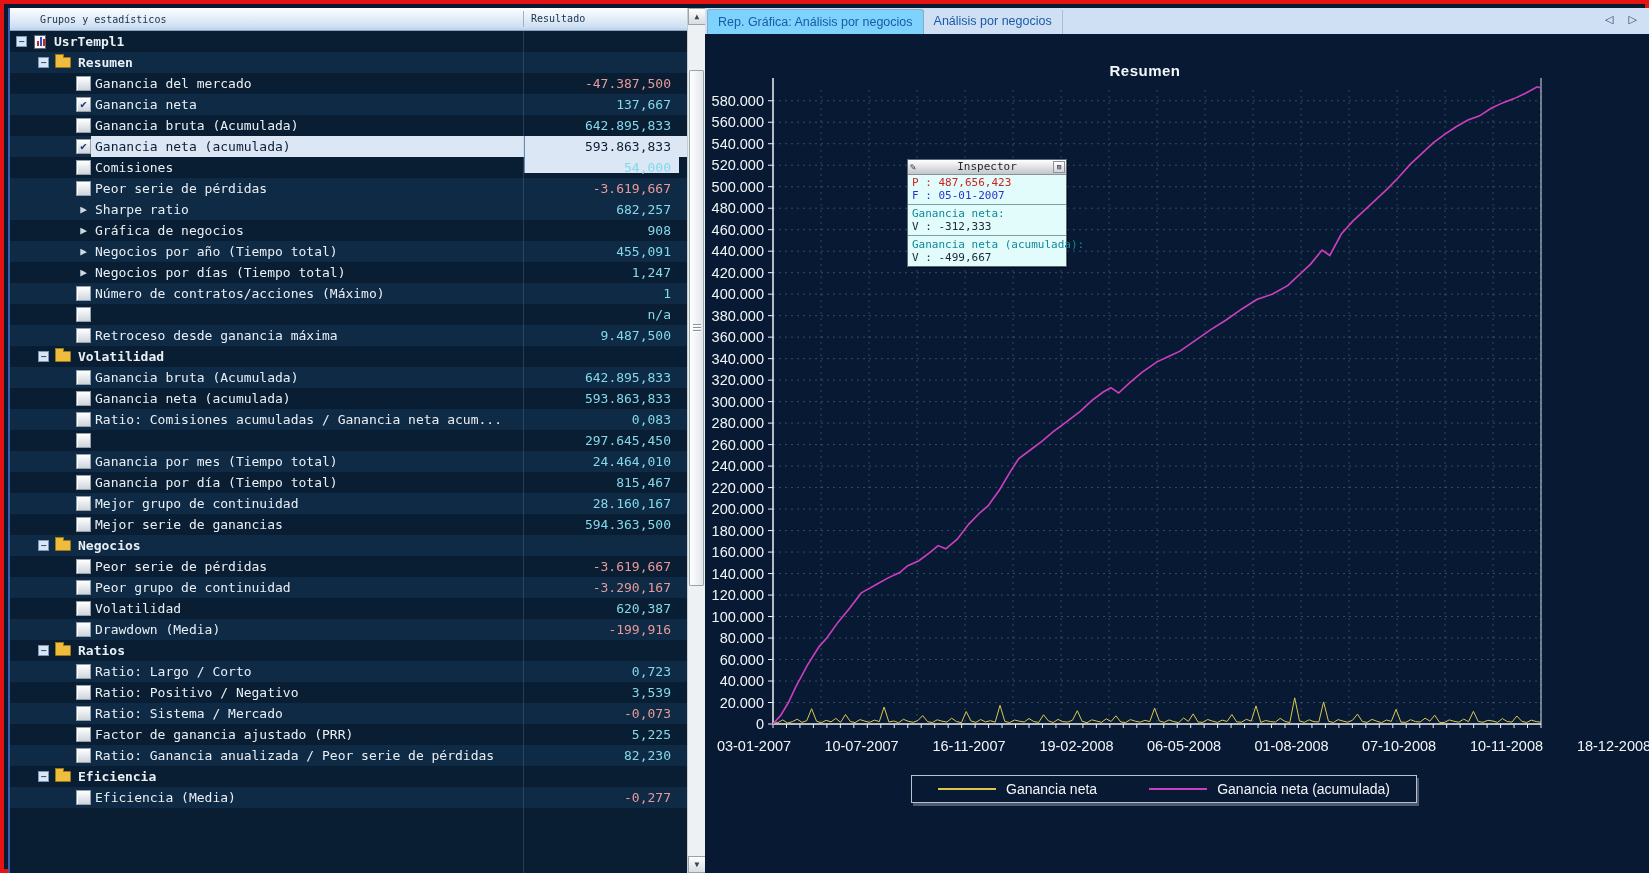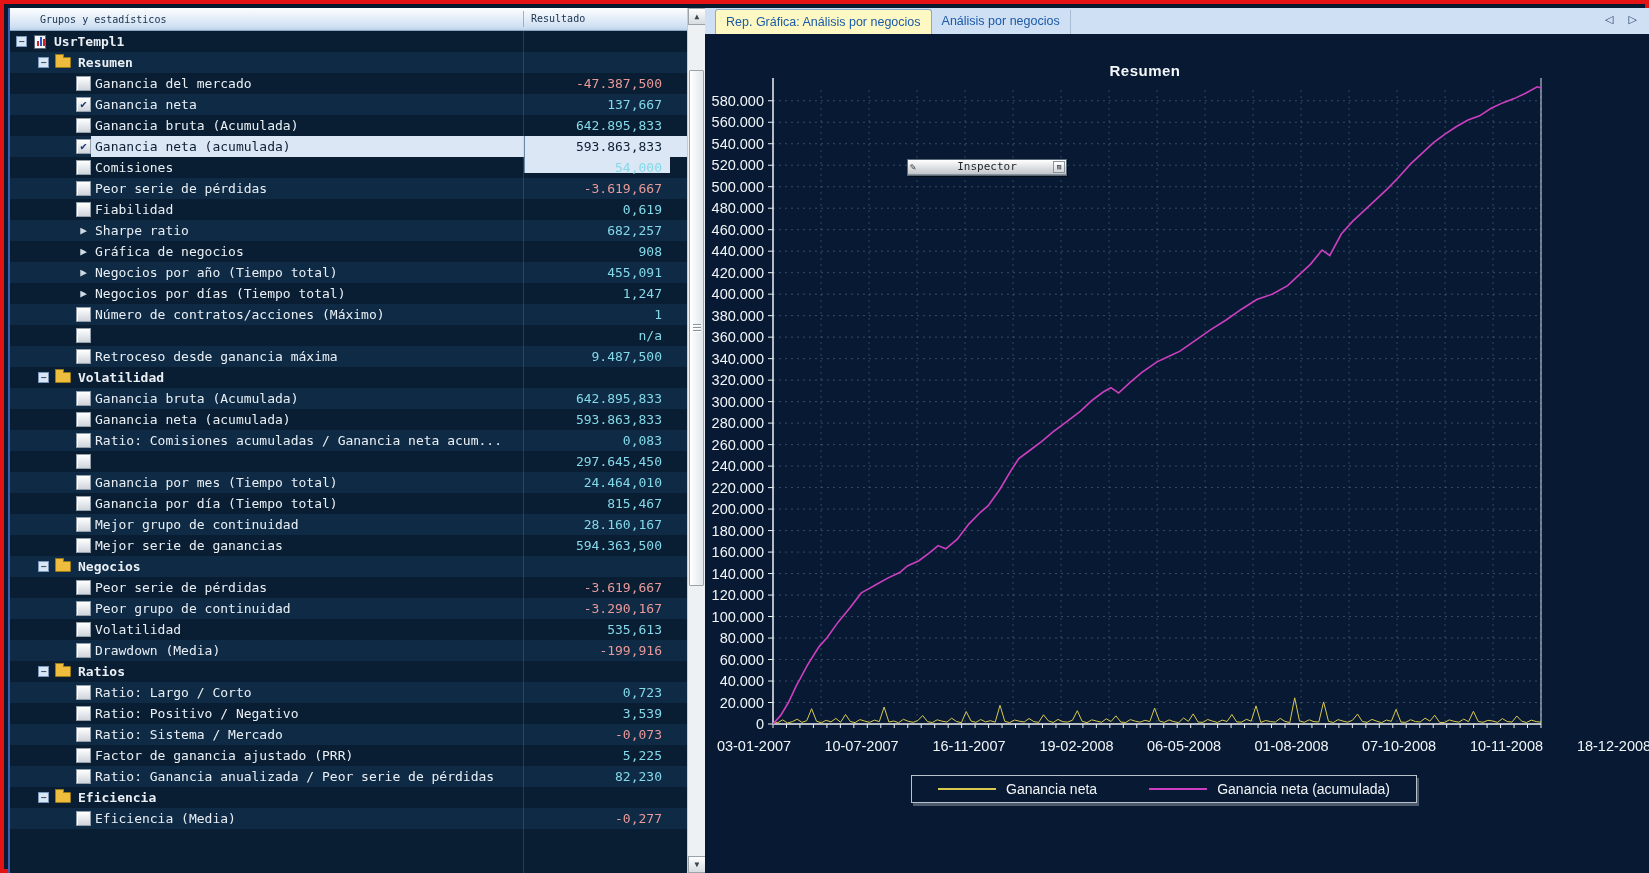--- a/index.html
+++ b/index.html
@@ -18,21 +18,21 @@
   .tree-header .col2 { position:absolute; left:513px; padding-left:7px;
                        border-left:1px solid #9ab2cc; height:16px; line-height:16px; }
   .tree-rows { position:relative; }
   .col-divider { position:absolute; left:513px; top:23px; bottom:0; width:1px;
                  background:rgba(140,170,205,.22); pointer-events:none; }
   .trow { height:21px; display:flex; align-items:center; position:relative;
           font-size:13px; color:#e9eff5; white-space:nowrap; }
   .trow.alt { background:#0e2a44; }
   .trow .ctrl-zone { flex:0 0 auto; display:flex; align-items:center; }
   .trow .lbl-cell { flex:1 1 auto; height:21px; line-height:21px; padding-left:4px; overflow:hidden; }
-  .trow .val-cell { position:absolute; left:514px; right:17px; top:0; height:37px; line-height:21px;
+  .trow .val-cell { position:absolute; left:514px; right:8px; top:0; height:37px; line-height:21px;
                     text-align:right; padding-right:8px; }
   .trow.bold .lbl-cell { font-weight:bold; }
   .val-pos { color:#84d9ea; }
   .val-neg { color:#e89a9a; }
   .trow.sel .lbl-cell, .trow.sel .val-cell { background:#dbe7f4; color:#0c1e34; }
   .trow.sel .val-cell { border-left:1px solid #6a88a8; }
   .expand-box { width:11px; height:11px; background:#d9e7f5; border:1px solid #7a96ba;
                 color:#12253e; font-size:10px; line-height:9px; text-align:center; margin-right:5px; }
   .chk { width:15px; height:15px; background:linear-gradient(#ffffff,#cfd5dc);
          border:1px solid #939eab; box-shadow:inset 1px 1px 0 #fff;
@@ -64,22 +64,22 @@
   .sb-grip i { display:block; height:1px; background:#8a929a; margin-bottom:2px;
                box-shadow:0 1px 0 #fff; }
 
   
   .right-panel { position:absolute; left:701px; top:4px; width:944px; height:865px;
                  display:flex; flex-direction:column; }
   .tabbar { position:relative; height:26px; background:#cfe0f4; flex:0 0 auto;
             display:flex; align-items:flex-end; font-family:"Liberation Sans",sans-serif; }
   .tab { font-size:12.5px; color:#1a5aa8; padding:0 10px; height:24px; line-height:23px;
          white-space:nowrap; }
-  .tab.active { background:#fef9c3; border:1px solid #8aa8c8; border-bottom:none;
-                border-radius:3px 3px 0 0; height:25px; line-height:24px; margin-left:10px; }
+  .tab.active { background:#7dd3fc; border:1px solid #8aa8c8; border-bottom:none;
+                border-radius:3px 3px 0 0; height:25px; line-height:24px; margin-left:2px; }
   .tab.inactive { border-right:1px solid #a8bcd4; }
   .tab-arrows { position:absolute; right:6px; top:5px; font-size:11px; color:#16325a;
                 letter-spacing:6px; }
   .chart-area { position:relative; flex:1 1 auto; background:#081a33; overflow:hidden; }
   .chart-title { position:absolute; left:0; top:28px; width:880px; text-align:center;
                  color:#f4f7fa; font-family:"Liberation Sans",sans-serif; font-size:15px;
                  font-weight:bold; letter-spacing:.5px; }
   #chart-svg { position:absolute; left:0; top:0; }
 
   
@@ -175,27 +175,20 @@
           <span class="lbl-cell">Comisiones</span>
           <span class="val-cell val-pos">54,000</span>
         </div>
         <div class="trow alt">
           <span class="ctrl-zone" style="padding-left: 66px;">
             <span class="chk"></span>
           </span>
           <span class="lbl-cell">Peor serie de pérdidas</span>
           <span class="val-cell val-neg">-3.619,667</span>
         </div>
-        <div class="trow">
-          <span class="ctrl-zone" style="padding-left: 66px;">
-            <span class="chk"></span>
-          </span>
-          <span class="lbl-cell">Fiabilidad</span>
-          <span class="val-cell val-pos">0,619</span>
-        </div>
         <div class="trow alt">
           <span class="ctrl-zone" style="padding-left: 66px;">
             <span class="stat-arrow">▶</span>
           </span>
           <span class="lbl-cell">Sharpe ratio</span>
           <span class="val-cell val-pos">682,257</span>
         </div>
         <div class="trow">
           <span class="ctrl-zone" style="padding-left: 66px;">
             <span class="stat-arrow">▶</span>
@@ -320,21 +313,21 @@
             <span class="chk"></span>
           </span>
           <span class="lbl-cell">Peor grupo de continuidad</span>
           <span class="val-cell val-neg">-3.290,167</span>
         </div>
         <div class="trow">
           <span class="ctrl-zone" style="padding-left: 66px;">
             <span class="chk"></span>
           </span>
           <span class="lbl-cell">Volatilidad</span>
-          <span class="val-cell val-pos">535,613</span>
+          <span class="val-cell val-pos">620,387</span>
         </div>
         <div class="trow alt">
           <span class="ctrl-zone" style="padding-left: 66px;">
             <span class="chk"></span>
           </span>
           <span class="lbl-cell">Drawdown (Media)</span>
           <span class="val-cell val-neg">-199,916</span>
         </div>
         <div class="trow bold">
           <span class="ctrl-zone" style="padding-left: 28px;">
@@ -598,20 +591,28 @@
           <polyline points="68.0,687.4 72.8,688.7 77.7,685.9 82.5,689.0 87.3,687.7 92.2,685.2 97.0,688.4 101.8,686.6 106.6,674.7 111.5,687.2 116.3,688.8 121.1,686.3 126.0,687.9 130.8,684.4 135.6,688.3 140.5,680.5 145.3,687.5 150.1,688.6 154.9,685.6 159.8,687.1 164.6,688.4 169.4,686.1 174.3,687.6 179.1,673.0 183.9,688.0 188.8,687.0 193.6,688.7 198.4,685.3 203.2,687.3 208.1,688.3 212.9,686.5 217.7,681.6 222.6,687.7 227.4,688.5 232.2,685.8 237.1,687.2 241.9,688.1 246.7,684.2 251.5,687.5 256.4,688.7 261.2,677.5 266.0,687.0 270.9,688.4 275.7,685.5 280.5,687.9 285.4,686.7 290.2,688.2 295.0,671.3 299.8,687.4 304.7,688.6 309.5,686.0 314.3,687.2 319.2,688.0 324.0,684.5 328.8,687.6 333.7,688.4 338.5,680.8 343.3,686.8 348.2,688.5 353.0,685.4 357.8,687.7 362.6,688.1 367.5,686.2 372.3,676.7 377.1,687.3 382.0,688.7 386.8,685.8 391.6,687.1 396.5,688.3 401.3,684.8 406.1,687.5 410.9,681.8 415.8,688.0 420.6,688.5 425.4,685.6 430.3,687.2 435.1,688.2 439.9,686.3 444.8,687.6 449.6,674.1 454.4,687.0 459.2,688.4 464.1,685.9 468.9,687.7 473.7,688.6 478.6,684.0 483.4,687.4 488.2,679.9 493.1,688.1 497.9,688.3 502.7,685.5 507.5,687.1 512.4,688.5 517.2,686.1 522.0,687.5 526.9,680.5 531.7,687.9 536.5,688.2 541.4,685.3 546.2,687.2 551.0,671.9 555.8,688.4 560.7,686.5 565.5,687.6 570.3,688.1 575.2,684.4 580.0,687.4 584.8,688.6 589.7,663.8 594.5,687.0 599.3,688.3 604.2,685.8 609.0,687.7 613.8,688.0 618.6,667.9 623.5,687.3 628.3,688.5 633.1,685.6 638.0,687.1 642.8,688.2 647.6,686.2 652.5,680.1 657.3,687.5 662.1,688.4 666.9,685.4 671.8,687.2 676.6,688.7 681.4,686.0 686.3,687.4 691.1,675.4 695.9,688.1 700.8,688.3 705.6,685.7 710.4,687.6 715.2,688.0 720.1,684.2 724.9,687.1 729.7,681.2 734.6,688.4 739.4,688.6 744.2,685.9 749.1,687.3 753.9,688.2 758.7,685.1 763.5,687.7 768.4,677.3 773.2,687.4 778.0,688.3 782.9,686.3 787.7,687.0 792.5,688.4 797.4,684.6 802.2,687.5 807.0,688.1 811.8,682.0 816.7,687.2 821.5,688.5 826.3,686.1 831.2,687.6 836.0,688.2" fill="none" stroke="#d9c84e" stroke-width="1"></polyline>
           <polyline points="68.0,690.0 75.7,681.4 83.4,668.5 91.0,652.4 102.6,630.9 114.1,612.6 121.8,604.0 133.3,587.9 144.8,573.9 156.3,558.9 164.0,554.6 171.7,550.3 183.2,543.9 194.7,538.5 202.4,532.0 213.9,526.7 225.4,518.1 233.1,511.6 240.8,514.8 252.3,505.2 263.8,490.1 275.4,478.3 283.0,471.9 294.6,455.7 306.1,436.4 313.8,424.6 325.3,416.0 336.8,407.4 348.3,397.7 359.8,389.1 375.2,377.3 386.7,366.6 398.2,358.0 405.9,353.7 413.6,359.0 425.1,348.3 436.6,338.6 452.0,327.9 463.5,322.5 475.0,317.1 490.4,306.4 505.8,295.6 521.1,286.0 536.5,275.2 551.8,265.5 567.2,260.2 582.6,251.6 594.1,240.8 605.6,230.1 617.1,216.1 624.8,221.5 636.3,200.0 647.8,187.1 659.4,176.4 670.9,165.6 682.4,154.9 693.9,143.0 705.4,130.1 717.0,119.4 728.5,108.7 740.0,100.1 751.5,92.5 763.0,86.1 774.6,81.8 786.1,74.3 797.6,68.9 809.1,64.6 820.6,59.2 832.2,52.8 836.0,53.9" fill="none" stroke="#cd3fc0" stroke-width="1.6"></polyline>
         </svg>
 
       <div class="inspector">
         <div class="insp-title">
           <span class="insp-pin">✎</span>
           <span>Inspector</span>
           <span class="insp-btn">▨</span>
         </div>
+        <div class="insp-body" id="insp-body">
+            <div class="insp-p">P : 487,656,423</div>
+            <div class="insp-f insp-sep">F : 05-01-2007</div>
+            <div class="insp-name">Ganancia neta:</div>
+            <div class="insp-v insp-sep">V : -312,333</div>
+            <div class="insp-name">Ganancia neta (acumulada):</div>
+            <div class="insp-v">V : -499,667</div>
+          </div>
       </div>
 
       <div class="legend" id="legend">
           <span class="leg-item">
             <span class="leg-line" style="background: rgb(217, 200, 78);"></span>
             <span>Ganancia neta</span>
           </span>
           <span class="leg-item">
             <span class="leg-line" style="background: rgb(205, 63, 192);"></span>
             <span>Ganancia neta (acumulada)</span>

